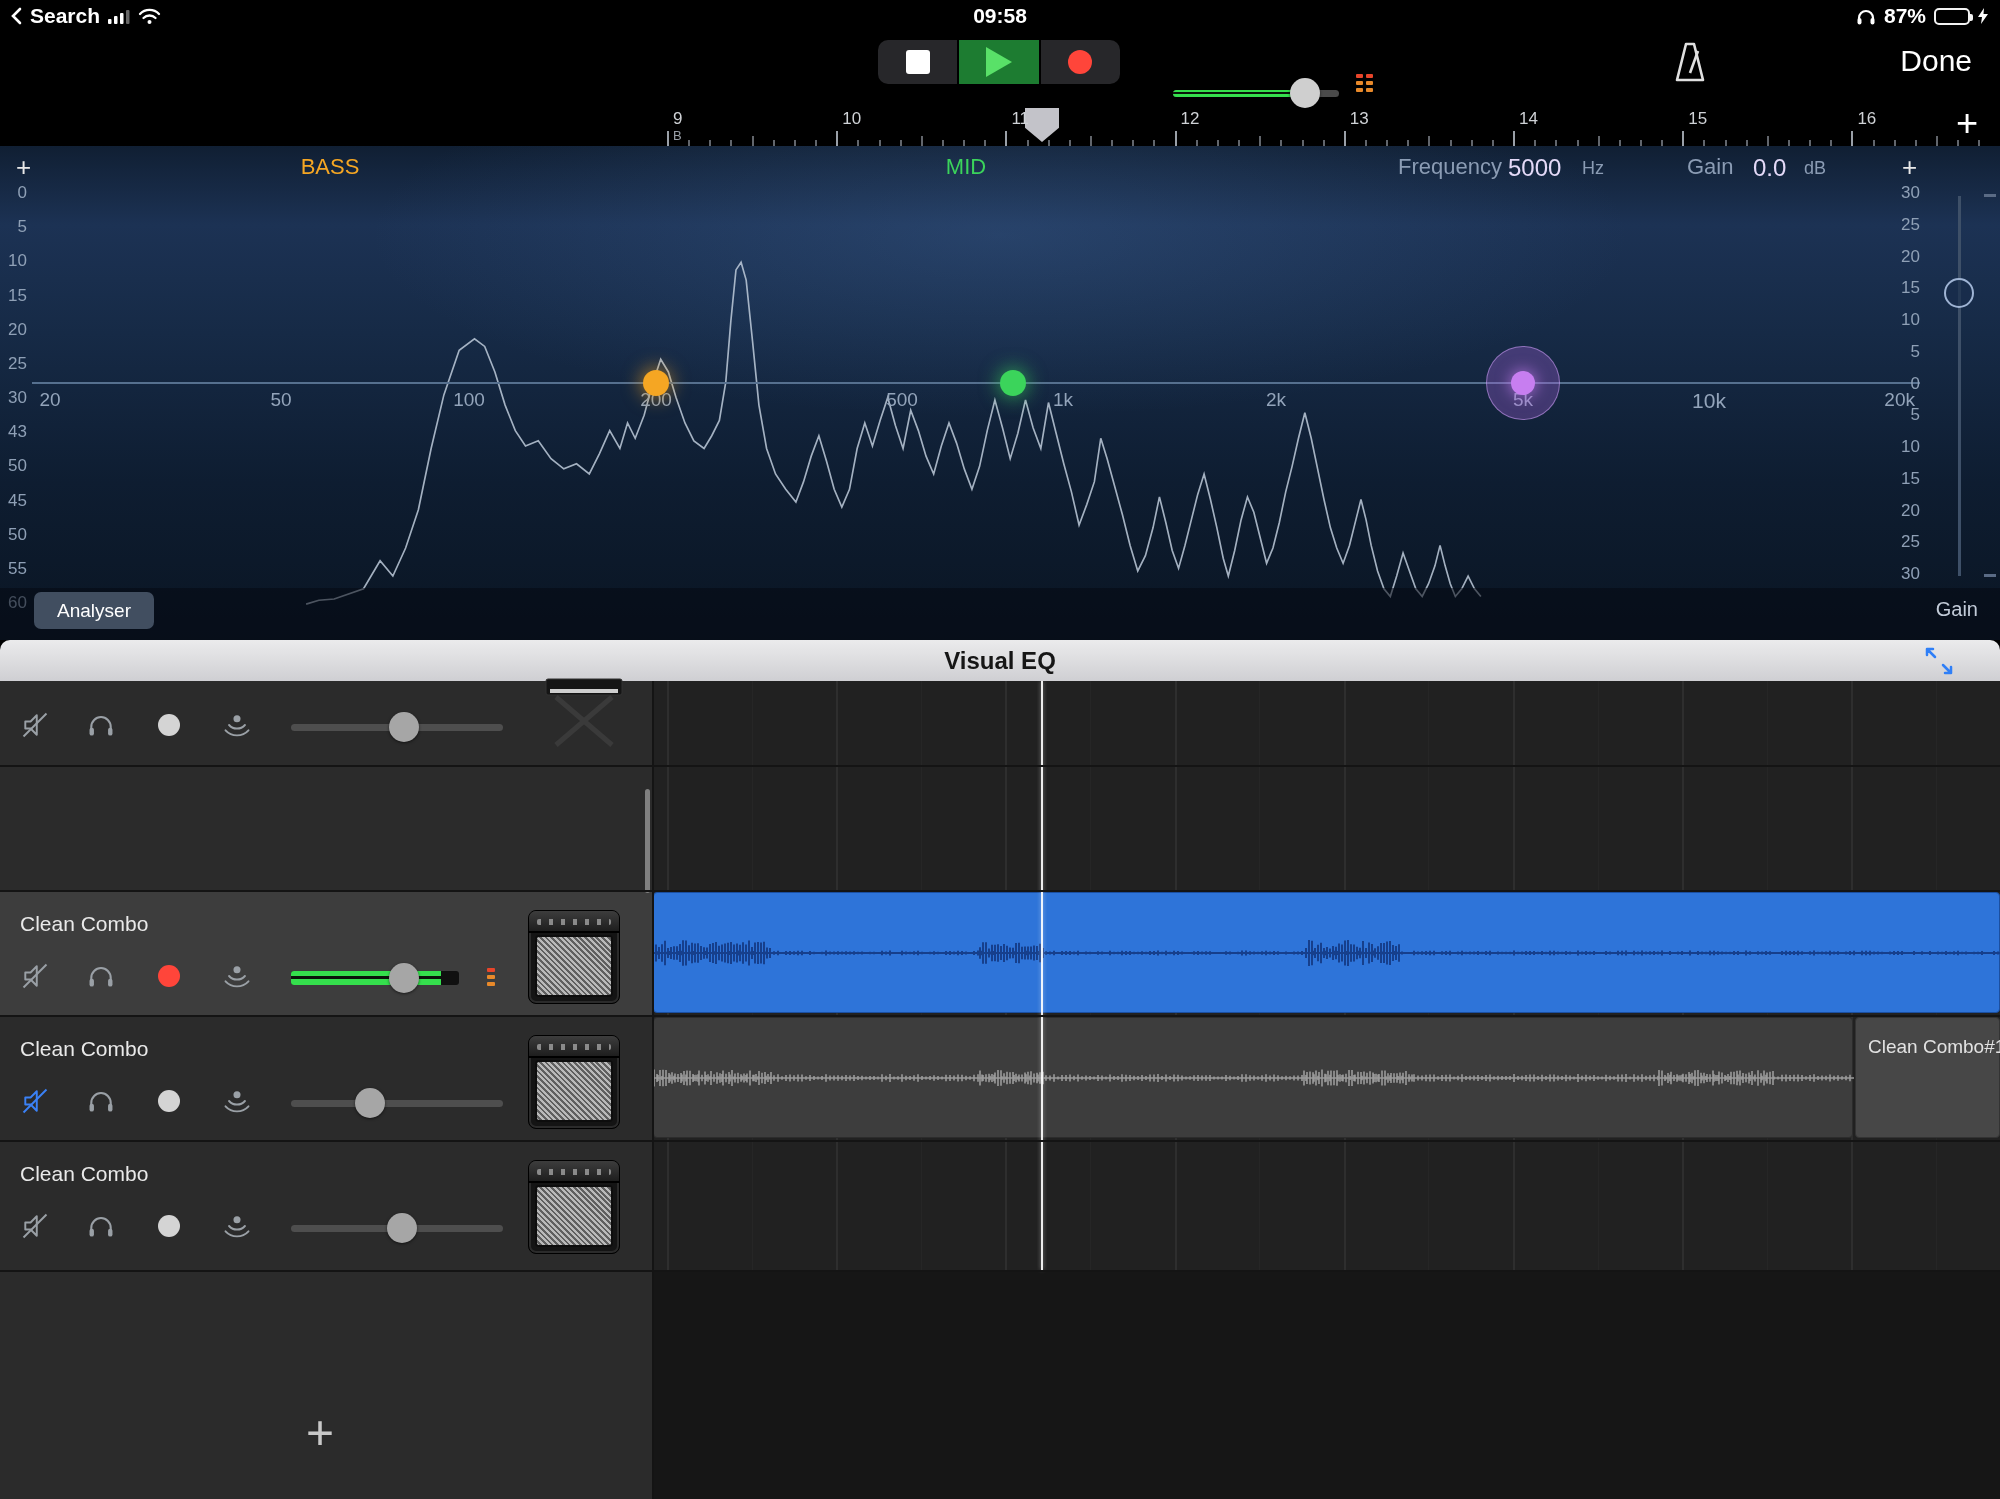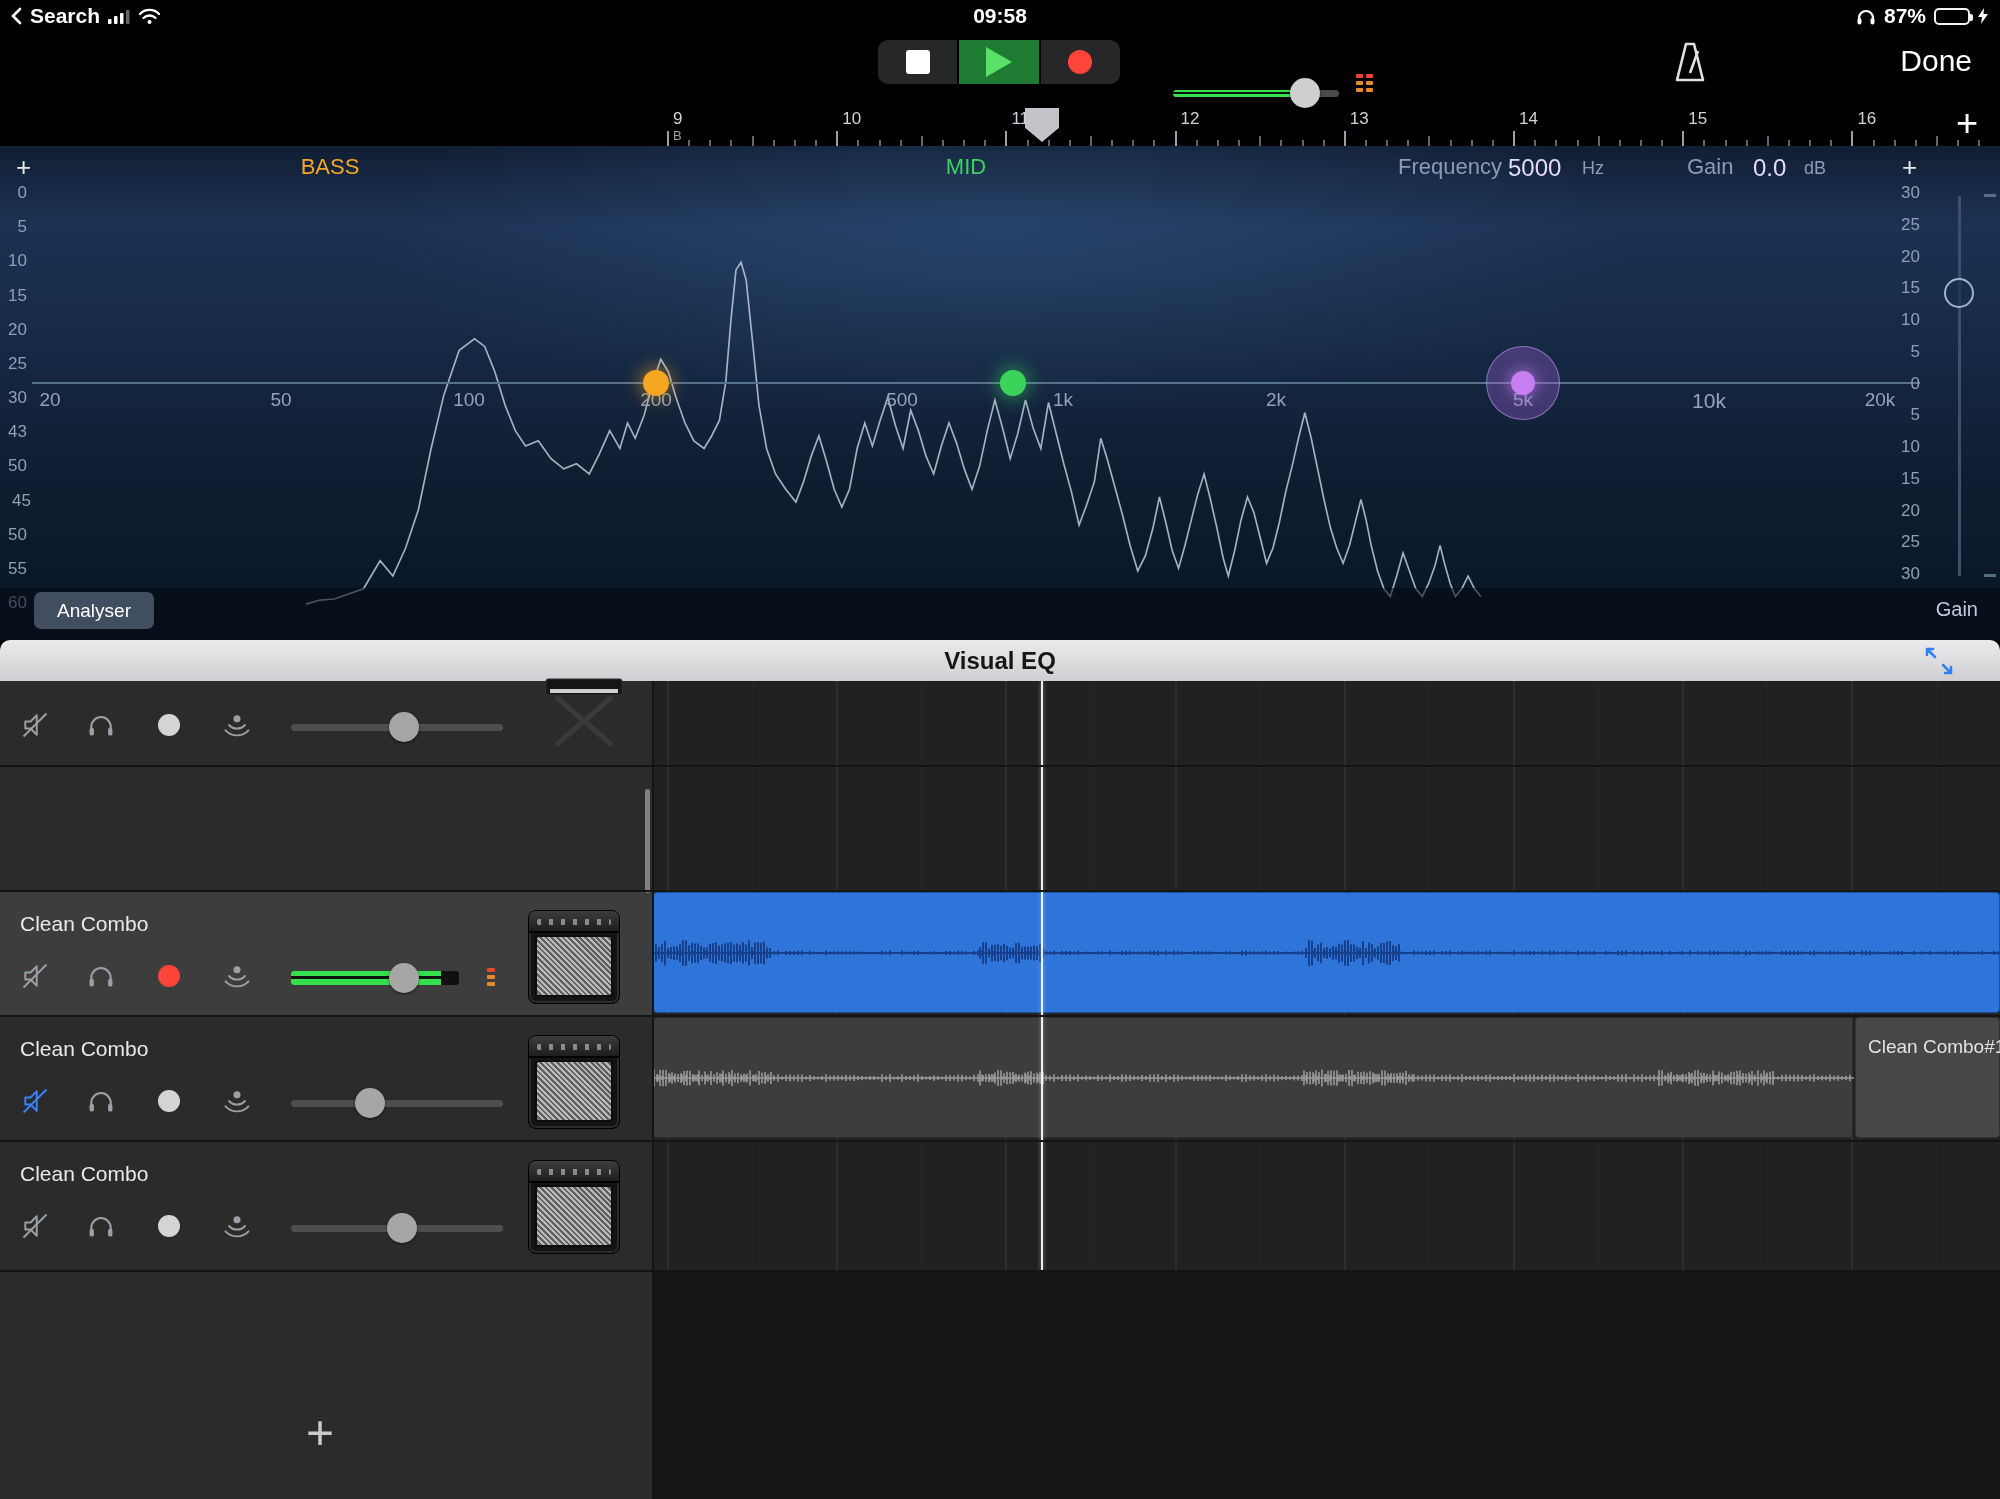--- a/index.html
+++ b/index.html
@@ -288,21 +288,21 @@
     <div id="eq-gen" style="position:absolute;left:0;top:0;width:2000px;height:494px;pointer-events:none">
         <div style="position: absolute; left: 0px; top: 37px; width: 27px; text-align: right; font-size: 17px; color: rgb(143, 160, 182);">0</div>
         <div style="position: absolute; left: 0px; top: 71.2px; width: 27px; text-align: right; font-size: 17px; color: rgb(143, 160, 182);">5</div>
         <div style="position: absolute; left: 0px; top: 105.3px; width: 27px; text-align: right; font-size: 17px; color: rgb(143, 160, 182);">10</div>
         <div style="position: absolute; left: 0px; top: 139.5px; width: 27px; text-align: right; font-size: 17px; color: rgb(143, 160, 182);">15</div>
         <div style="position: absolute; left: 0px; top: 173.7px; width: 27px; text-align: right; font-size: 17px; color: rgb(143, 160, 182);">20</div>
         <div style="position: absolute; left: 0px; top: 207.9px; width: 27px; text-align: right; font-size: 17px; color: rgb(143, 160, 182);">25</div>
         <div style="position: absolute; left: 0px; top: 242px; width: 27px; text-align: right; font-size: 17px; color: rgb(143, 160, 182);">30</div>
         <div style="position: absolute; left: 0px; top: 276.2px; width: 27px; text-align: right; font-size: 17px; color: rgb(143, 160, 182);">43</div>
         <div style="position: absolute; left: 0px; top: 310.4px; width: 27px; text-align: right; font-size: 17px; color: rgb(143, 160, 182);">50</div>
-        <div style="position: absolute; left: 0px; top: 344.5px; width: 27px; text-align: center; font-size: 17px; color: rgb(143, 160, 182); margin-left: 8px;">45</div>
+        <div style="position: absolute; left: 0px; top: 344.5px; width: 27px; text-align: right; font-size: 17px; color: rgb(143, 160, 182);">45</div>
         <div style="position: absolute; left: 0px; top: 378.7px; width: 27px; text-align: right; font-size: 17px; color: rgb(143, 160, 182);">50</div>
         <div style="position: absolute; left: 0px; top: 412.9px; width: 27px; text-align: right; font-size: 17px; color: rgb(143, 160, 182);">55</div>
         <div style="position: absolute; left: 0px; top: 447px; width: 27px; text-align: right; font-size: 17px; color: rgb(143, 160, 182);">60</div>
         <div style="position: absolute; left: 1892px; top: 37px; width: 28px; text-align: right; font-size: 17px; color: rgb(143, 160, 182);">30</div>
         <div style="position: absolute; left: 1892px; top: 68.8px; width: 28px; text-align: right; font-size: 17px; color: rgb(143, 160, 182);">25</div>
         <div style="position: absolute; left: 1892px; top: 100.5px; width: 28px; text-align: right; font-size: 17px; color: rgb(143, 160, 182);">20</div>
         <div style="position: absolute; left: 1892px; top: 132.3px; width: 28px; text-align: right; font-size: 17px; color: rgb(143, 160, 182);">15</div>
         <div style="position: absolute; left: 1892px; top: 164px; width: 28px; text-align: right; font-size: 17px; color: rgb(143, 160, 182);">10</div>
         <div style="position: absolute; left: 1892px; top: 195.8px; width: 28px; text-align: right; font-size: 17px; color: rgb(143, 160, 182);">5</div>
         <div style="position: absolute; left: 1892px; top: 227.5px; width: 28px; text-align: right; font-size: 17px; color: rgb(143, 160, 182);">0</div>
@@ -314,21 +314,21 @@
         <div style="position: absolute; left: 1892px; top: 418px; width: 28px; text-align: right; font-size: 17px; color: rgb(143, 160, 182);">30</div>
         <div style="position: absolute; left: 15px; top: 243px; width: 70px; text-align: center; font-size: 19px; color: rgb(147, 164, 186);">20</div>
         <div style="position: absolute; left: 246px; top: 243px; width: 70px; text-align: center; font-size: 19px; color: rgb(147, 164, 186);">50</div>
         <div style="position: absolute; left: 434px; top: 243px; width: 70px; text-align: center; font-size: 19px; color: rgb(147, 164, 186);">100</div>
         <div style="position: absolute; left: 621px; top: 243px; width: 70px; text-align: center; font-size: 19px; color: rgb(147, 164, 186);">200</div>
         <div style="position: absolute; left: 867px; top: 243px; width: 70px; text-align: center; font-size: 19px; color: rgb(147, 164, 186);">500</div>
         <div style="position: absolute; left: 1053px; top: 243px; width: 70px; text-align: left; font-size: 19px; color: rgb(147, 164, 186);">1k</div>
         <div style="position: absolute; left: 1241px; top: 243px; width: 70px; text-align: center; font-size: 19px; color: rgb(147, 164, 186);">2k</div>
         <div style="position: absolute; left: 1488px; top: 243px; width: 70px; text-align: center; font-size: 19px; color: rgb(147, 164, 186);">5k</div>
         <div style="position: absolute; left: 1674px; top: 243px; width: 70px; text-align: center; font-size: 21px; color: rgb(147, 164, 186);">10k</div>
-        <div style="position: absolute; left: 1845px; top: 243px; width: 70px; text-align: center; font-size: 19px; color: rgb(147, 164, 186);">20k</div>
+        <div style="position: absolute; left: 1845px; top: 243px; width: 70px; text-align: right; font-size: 19px; color: rgb(147, 164, 186);">20k</div>
       </div>
 
     <div class="eq-node bass" style="left:643px;top:224px"></div>
     <div class="eq-node mid" style="left:1000px;top:224px"></div>
     <div class="halo" style="left:1486px;top:200px"></div>
     <div class="eq-node treble" style="left:1511px;top:225px"></div>
 
     <div class="gain-track"></div>
     <div class="gain-thumb"></div>
     <div class="gain-dash" style="top:48px"></div>

